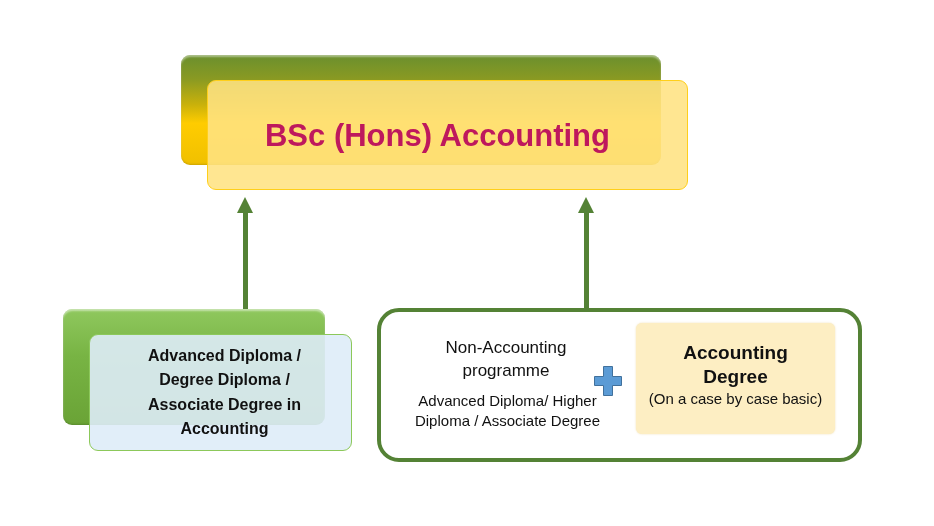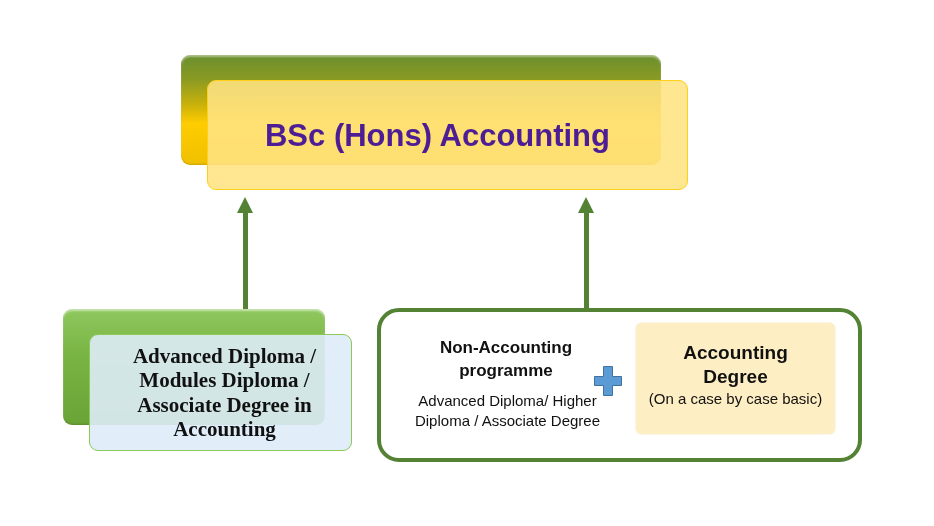--- a/index.html
+++ b/index.html
@@ -28,21 +28,21 @@
       border-radius: 9px;
       border: 1.5px solid #ffcf1a;
       background: rgba(255, 226, 130, 0.88);
       display: flex; flex-direction: column; align-items: center; justify-content: center;
       text-align: center;
     }
     .top-title {
       font-weight: bold;
       font-size: 31px;
       line-height: 37px;
-      color: #4c1d95;
+      color: #be185d;
       margin-left: -20px;
     }
 
     
     .arrow-shaft { background: #548235; width: 5px; }
     .arrow-head {
       width: 0; height: 0;
       border-left: 8px solid transparent;
       border-right: 8px solid transparent;
       border-bottom: 16px solid #548235;
@@ -58,38 +58,37 @@
     .bl-front {
       left: 89px; top: 334px; width: 263px; height: 117px;
       border-radius: 9px;
       border: 1.5px solid #8cc85a;
       background: rgba(222, 236, 248, 0.9);
       display: flex; align-items: center; justify-content: center;
       text-align: center;
     }
     .bl-text {
       font-weight: bold;
-      font-size: 21px;
+      font-size: 16px;
       line-height: 24.5px;
       color: #111;
       margin-left: 8px;
-      font-family: Liberation Serif, serif;
     }
 
     
     .br-container {
       left: 377px; top: 308px; width: 485px; height: 154px;
       border: 4px solid #548235;
       border-radius: 22px;
       background: #ffffff;
     }
     .nonacc-title {
       left: 406px; top: 336px; width: 200px;
       text-align: center;
-      font-weight: bold;
+      font-weight: normal;
       font-size: 17px;
       line-height: 23px;
       color: #111;
     }
     .nonacc-sub {
       left: 400px; top: 391px; width: 215px;
       text-align: center;
       font-size: 15px;
       line-height: 20px;
       color: #111;
@@ -133,21 +132,21 @@
 
 <div class="abs" style="left:578px; top:197px; width:16px; height:112px;">
   <div class="arrow-head"></div>
   <div class="arrow-shaft" style="height:96px; margin-left:5.5px;"></div>
 </div>
 
 <div class="abs bl-back"></div>
 <div class="abs bl-front">
   <div class="bl-text">
     <div>Advanced Diploma /</div>
-    <div>Modules Diploma /</div>
+    <div>Degree Diploma /</div>
     <div>Associate Degree in</div>
     <div>Accounting</div>
   </div>
 </div>
 
 <div class="abs br-container"></div>
 
 <div class="abs nonacc-title">
   <div>Non-Accounting</div>
   <div>programme</div>

